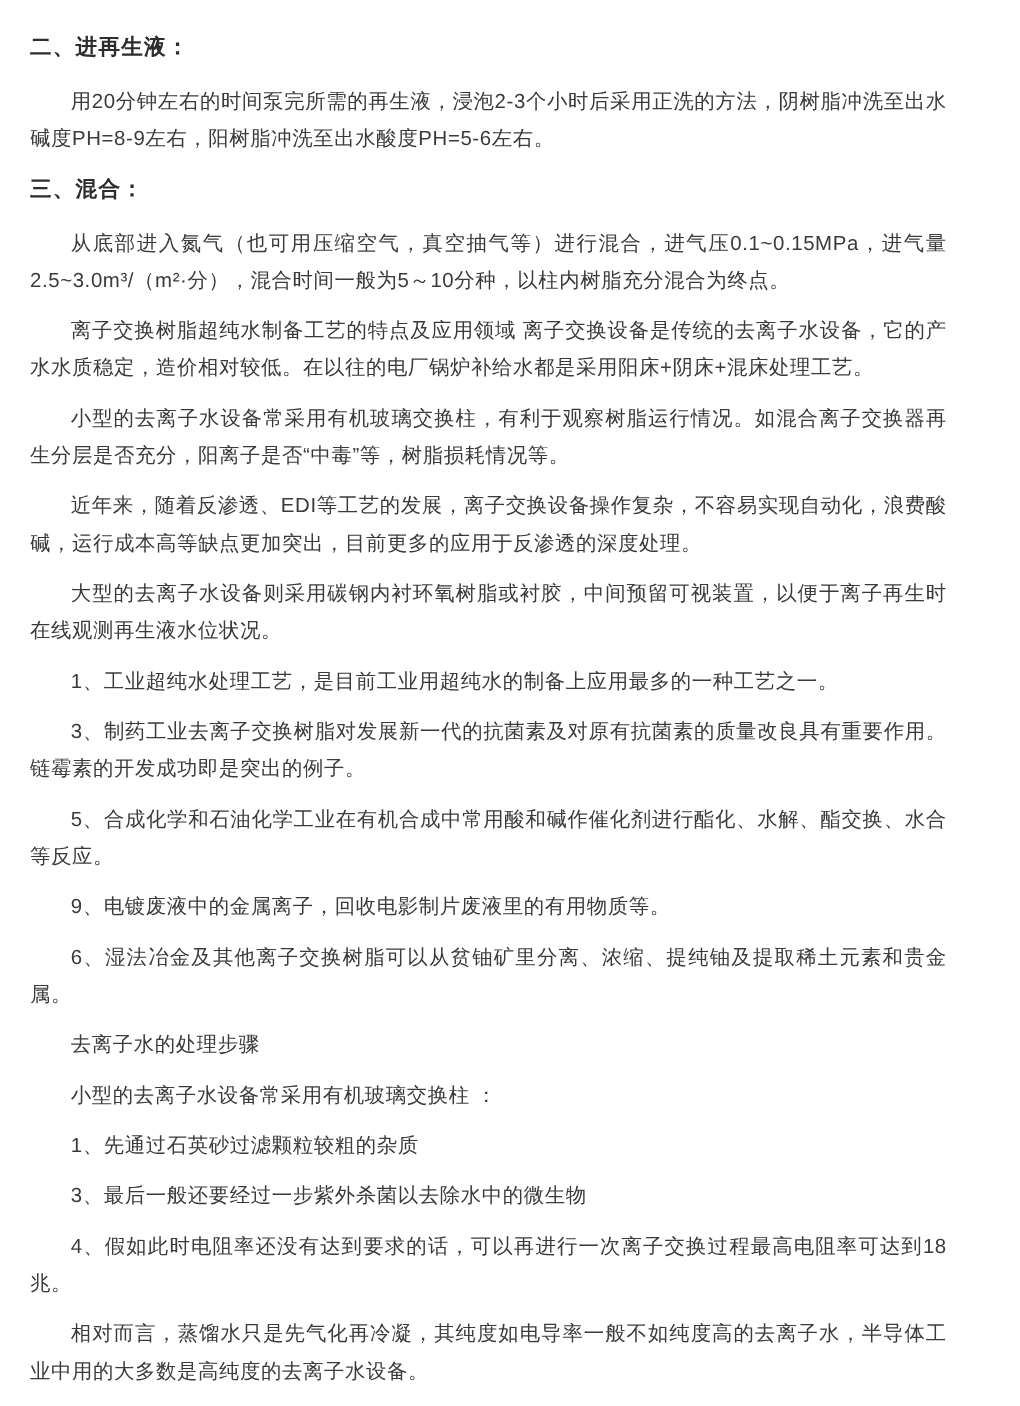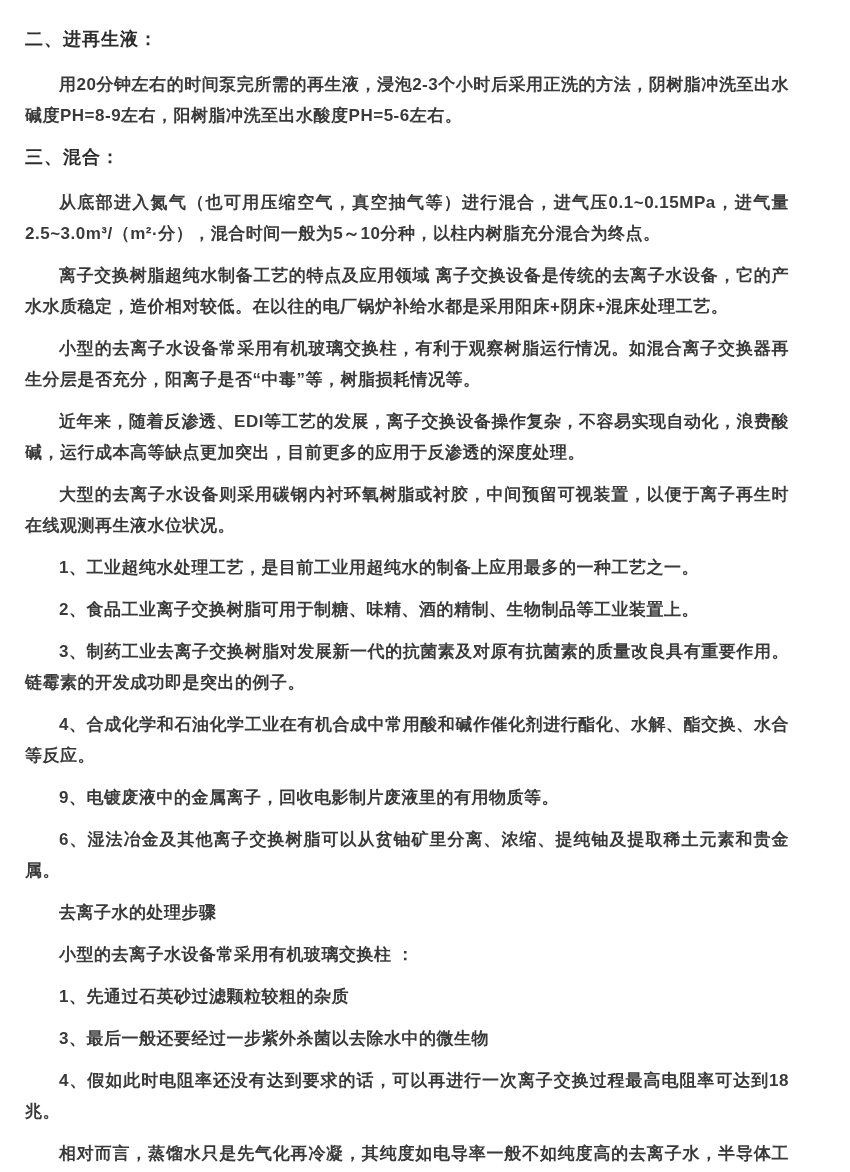--- a/index.html
+++ b/index.html
@@ -12,21 +12,21 @@
     overflow: hidden;
     font-family: "Liberation Sans", "DejaVu Sans", sans-serif;
   }
   .blk {
     font-size: 17px;
     line-height: 31px;
     color: #3a3a3a;
     text-align: justify;
     letter-spacing: 0.5px;
     margin-bottom: 11px;
-    font-weight: 700;
+    font-weight: 400;
   }
   .heading {
     font-size: 18px;
     font-weight: 800;
     color: #2d2d2d;
     text-align: left;
     margin-bottom: 14px;
     letter-spacing: 1px;
   }
   .para { text-indent: 2em; }
@@ -37,23 +37,22 @@
 <main class="page">
   <h2 class="blk heading">二、进再生液：</h2>
   <p class="blk para">用20分钟左右的时间泵完所需的再生液，浸泡2-3个小时后采用正洗的方法，阴树脂冲洗至出水碱度PH=8-9左右，阳树脂冲洗至出水酸度PH=5-6左右。</p>
   <h2 class="blk heading">三、混合：</h2>
   <p class="blk para">从底部进入氮气（也可用压缩空气，真空抽气等）进行混合，进气压0.1~0.15MPa，进气量2.5~3.0m³/（m²·分），混合时间一般为5～10分种，以柱内树脂充分混合为终点。</p>
   <p class="blk para">离子交换树脂超纯水制备工艺的特点及应用领域 离子交换设备是传统的去离子水设备，它的产水水质稳定，造价相对较低。在以往的电厂锅炉补给水都是采用阳床+阴床+混床处理工艺。</p>
   <p class="blk para">小型的去离子水设备常采用有机玻璃交换柱，有利于观察树脂运行情况。如混合离子交换器再生分层是否充分，阳离子是否“中毒”等，树脂损耗情况等。</p>
   <p class="blk para">近年来，随着反渗透、EDI等工艺的发展，离子交换设备操作复杂，不容易实现自动化，浪费酸碱，运行成本高等缺点更加突出，目前更多的应用于反渗透的深度处理。</p>
   <p class="blk para">大型的去离子水设备则采用碳钢内衬环氧树脂或衬胶，中间预留可视装置，以便于离子再生时在线观测再生液水位状况。</p>
   <p class="blk para">1、工业超纯水处理工艺，是目前工业用超纯水的制备上应用最多的一种工艺之一。</p>
-  <p class="blk para">2、食品工业离子交换树脂可用于制糖、味精、酒的精制、生物制品等工业装置上。</p>
   <p class="blk para">3、制药工业去离子交换树脂对发展新一代的抗菌素及对原有抗菌素的质量改良具有重要作用。链霉素的开发成功即是突出的例子。</p>
-  <p class="blk para">4、合成化学和石油化学工业在有机合成中常用酸和碱作催化剂进行酯化、水解、酯交换、水合等反应。</p>
+  <p class="blk para">5、合成化学和石油化学工业在有机合成中常用酸和碱作催化剂进行酯化、水解、酯交换、水合等反应。</p>
   <p class="blk para">9、电镀废液中的金属离子，回收电影制片废液里的有用物质等。</p>
   <p class="blk para">6、湿法冶金及其他离子交换树脂可以从贫铀矿里分离、浓缩、提纯铀及提取稀土元素和贵金属。</p>
   <p class="blk para">去离子水的处理步骤</p>
   <p class="blk para">小型的去离子水设备常采用有机玻璃交换柱 ：</p>
   <p class="blk para">1、先通过石英砂过滤颗粒较粗的杂质</p>
   <p class="blk para">3、最后一般还要经过一步紫外杀菌以去除水中的微生物</p>
   <p class="blk para">4、假如此时电阻率还没有达到要求的话，可以再进行一次离子交换过程最高电阻率可达到18兆。</p>
   <p class="blk para">相对而言，蒸馏水只是先气化再冷凝，其纯度如电导率一般不如纯度高的去离子水，半导体工业中用的大多数是高纯度的去离子水设备。</p>
 </main>
 

